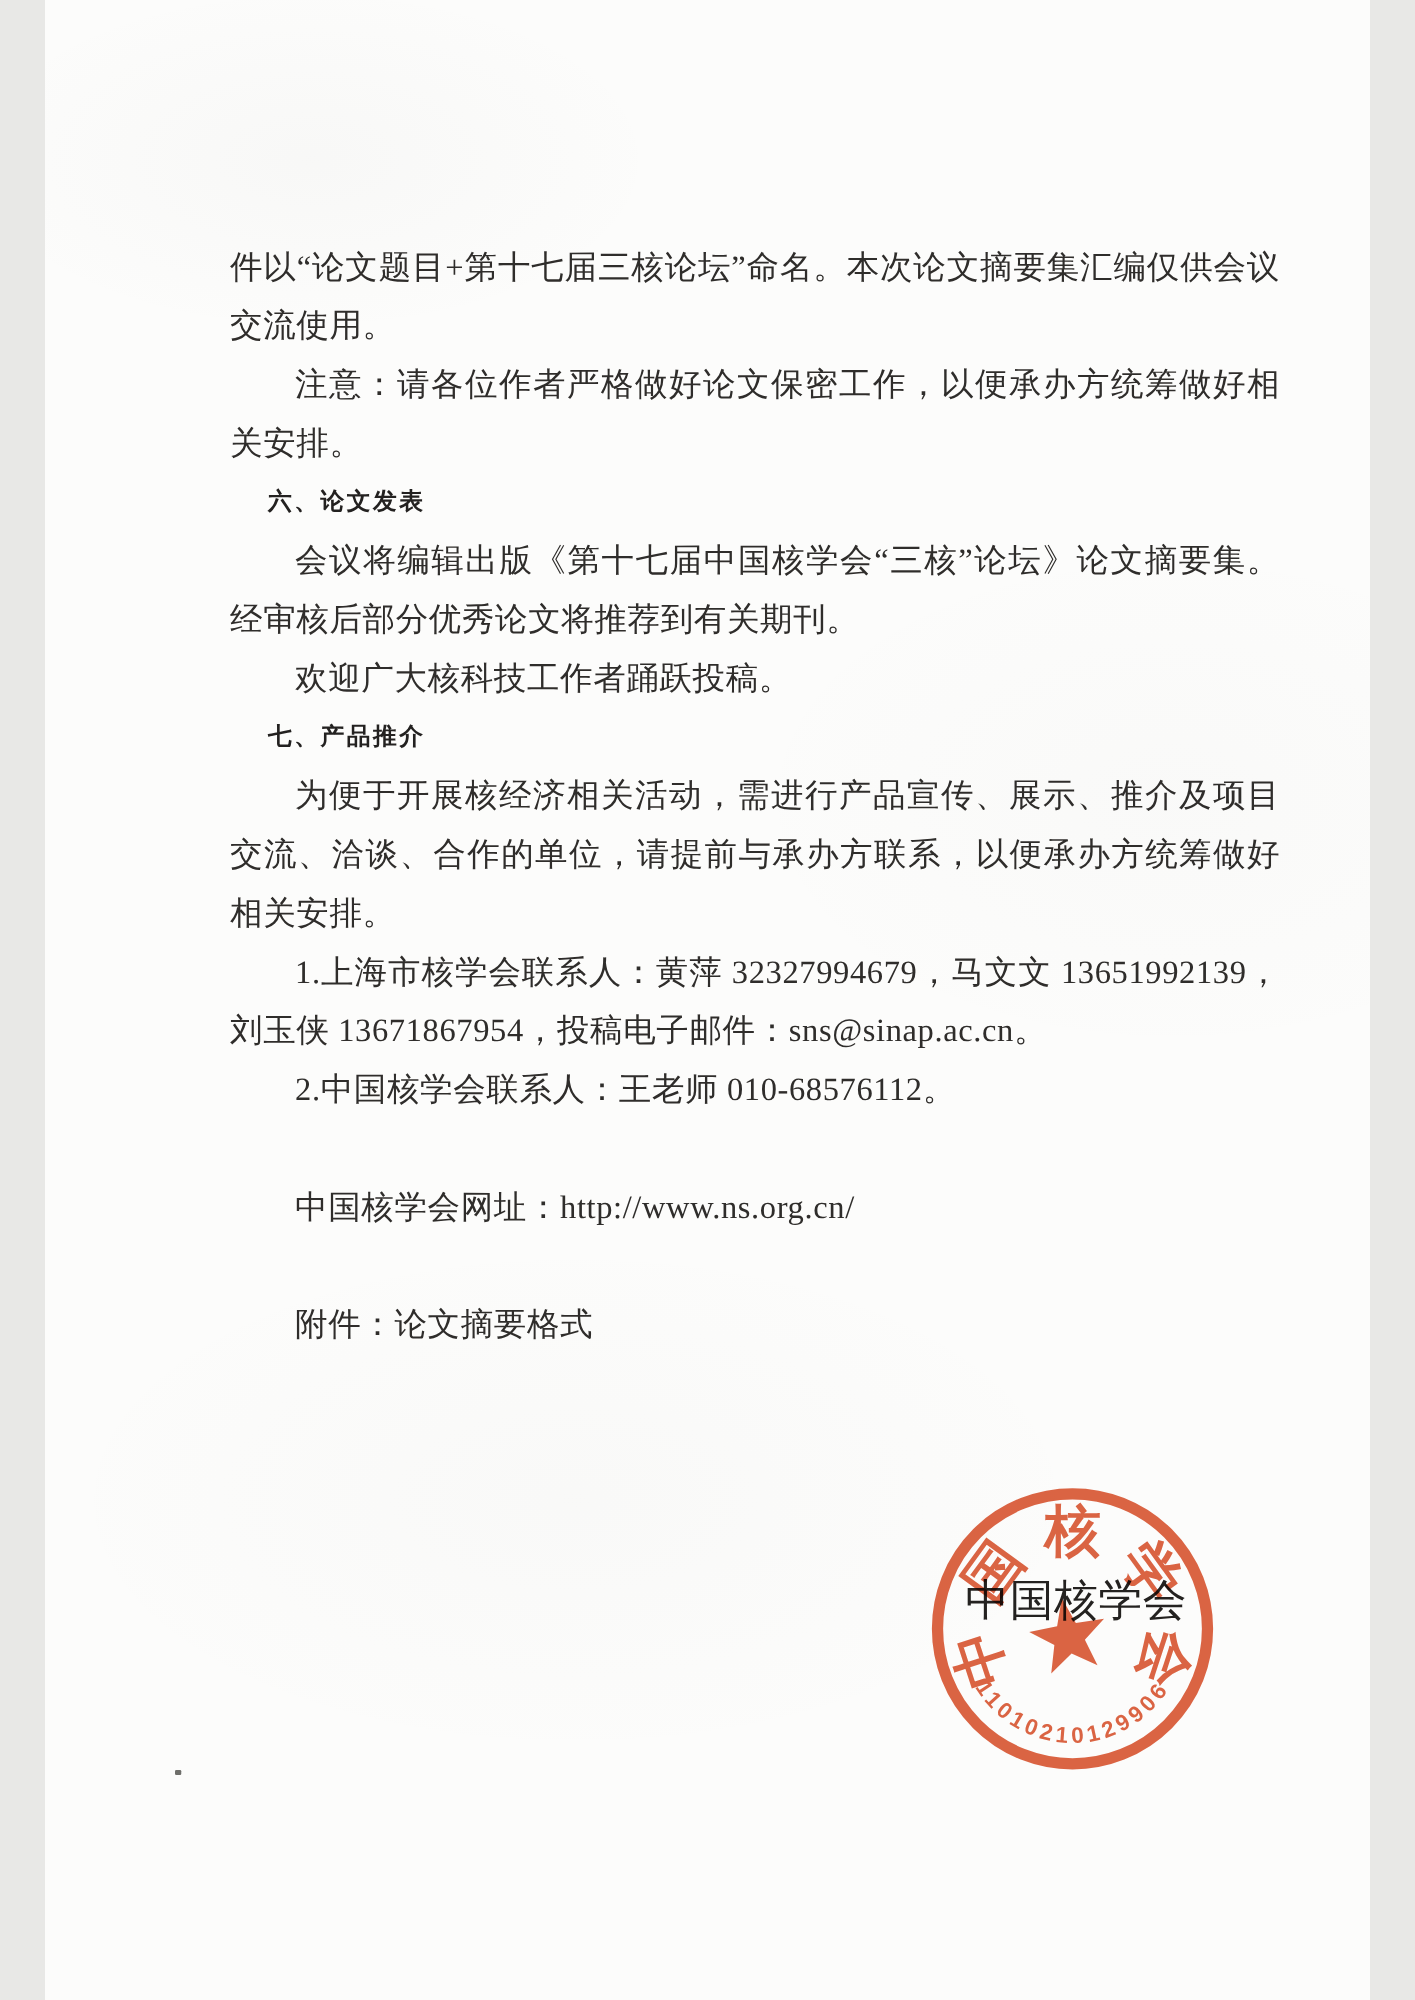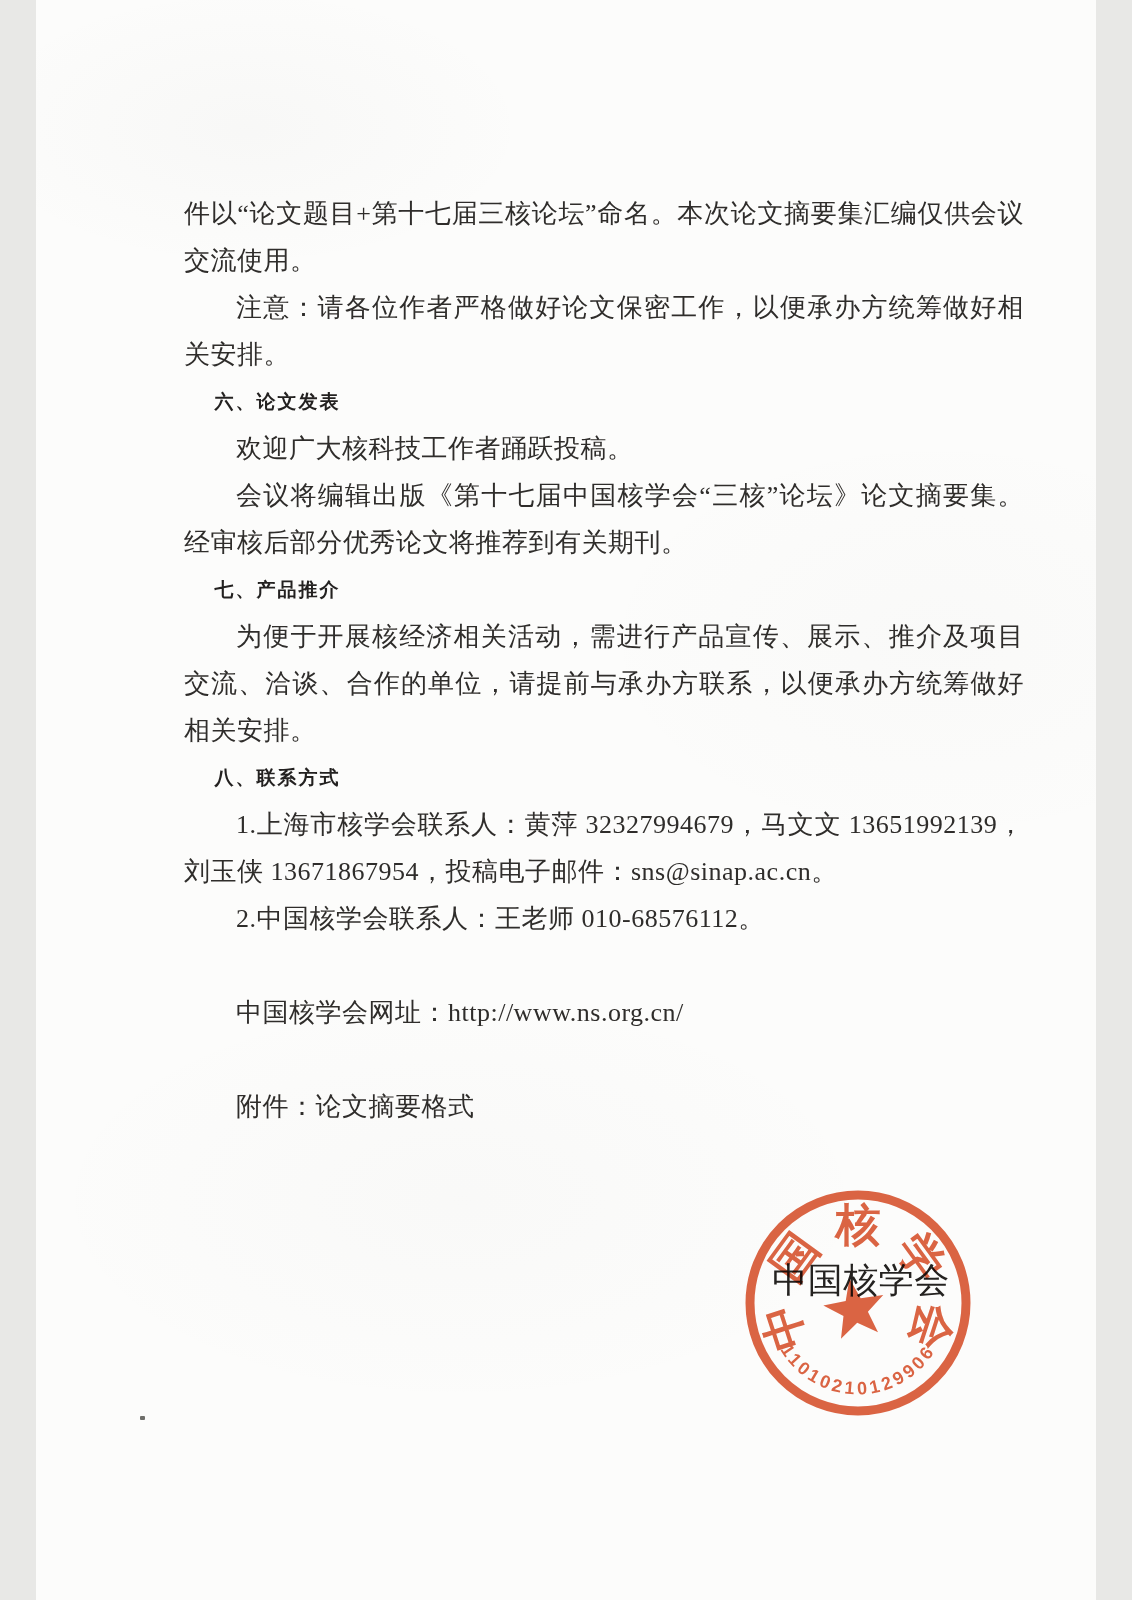--- a/index.html
+++ b/index.html
@@ -53,25 +53,24 @@
 </style>
 </head>
 <body>
 
 <div class="page">
 
   <div class="body-text">
     <p class="p-cont">件以“论文题目+第十七届三核论坛”命名。本次论文摘要集汇编仅供会议交流使用。</p>
     <p class="p-ind">注意：请各位作者严格做好论文保密工作，以便承办方统筹做好相关安排。</p>
     <p class="p-head">六、论文发表</p>
+    <p class="p-ind">会议将编辑出版《第十七届中国核学会“三核”论坛》论文摘要集。经审核后部分优秀论文将推荐到有关期刊。</p>
     <p class="p-ind">欢迎广大核科技工作者踊跃投稿。</p>
-    <p class="p-ind">会议将编辑出版《第十七届中国核学会“三核”论坛》论文摘要集。经审核后部分优秀论文将推荐到有关期刊。</p>
     <p class="p-head">七、产品推介</p>
     <p class="p-ind">为便于开展核经济相关活动，需进行产品宣传、展示、推介及项目交流、洽谈、合作的单位，请提前与承办方联系，以便承办方统筹做好相关安排。</p>
-    <p class="p-head">八、联系方式</p>
     <p class="p-ind">1.上海市核学会联系人：黄萍 32327994679，马文文 13651992139，刘玉侠 13671867954，投稿电子邮件：sns@sinap.ac.cn。</p>
     <p class="p-ind">2.中国核学会联系人：王老师 010-68576112。</p>
     <p class="p-blank"></p>
     <p class="p-ind">中国核学会网址：http://www.ns.org.cn/</p>
     <p class="p-blank"></p>
     <p class="p-ind">附件：论文摘要格式</p>
   </div>
 
   <div class="signature">
     <div class="sig-org">中国核学会</div>

